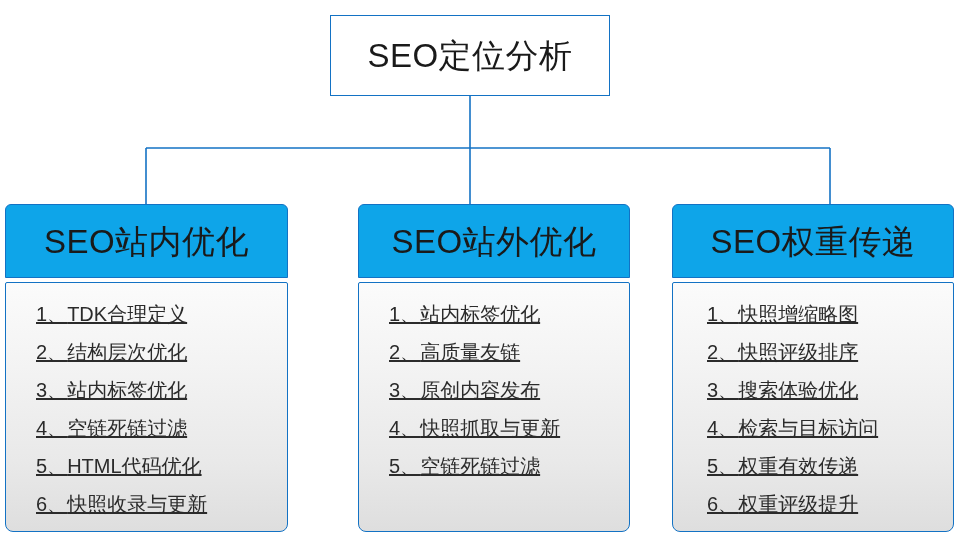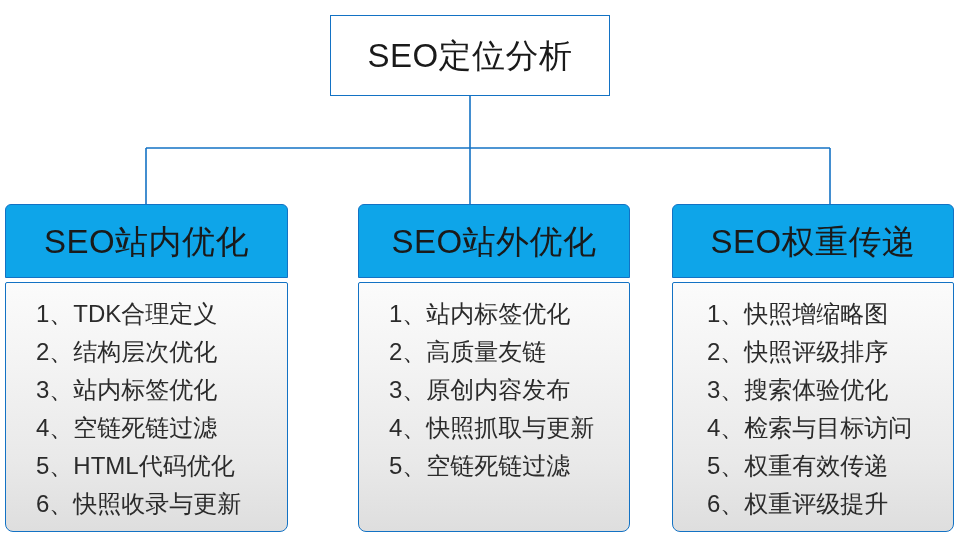--- a/index.html
+++ b/index.html
@@ -98,24 +98,25 @@
   }
 
   .item-list {
     list-style: none;
     margin: 0;
     padding: 0 0 0 30px;
   }
   .branch-3 .item-list { padding-left: 34px; }
 
   .item-list li {
-    font-size: 24px;
+    font-size: 20px;
     line-height: 38px;
     color: #2b2b2b;
     white-space: nowrap;
+    text-decoration: underline;
   }
   .item-idx {
     display: inline;
   }
   .item-text {
     display: inline;
   }
 </style>
 </head>
 <body>

